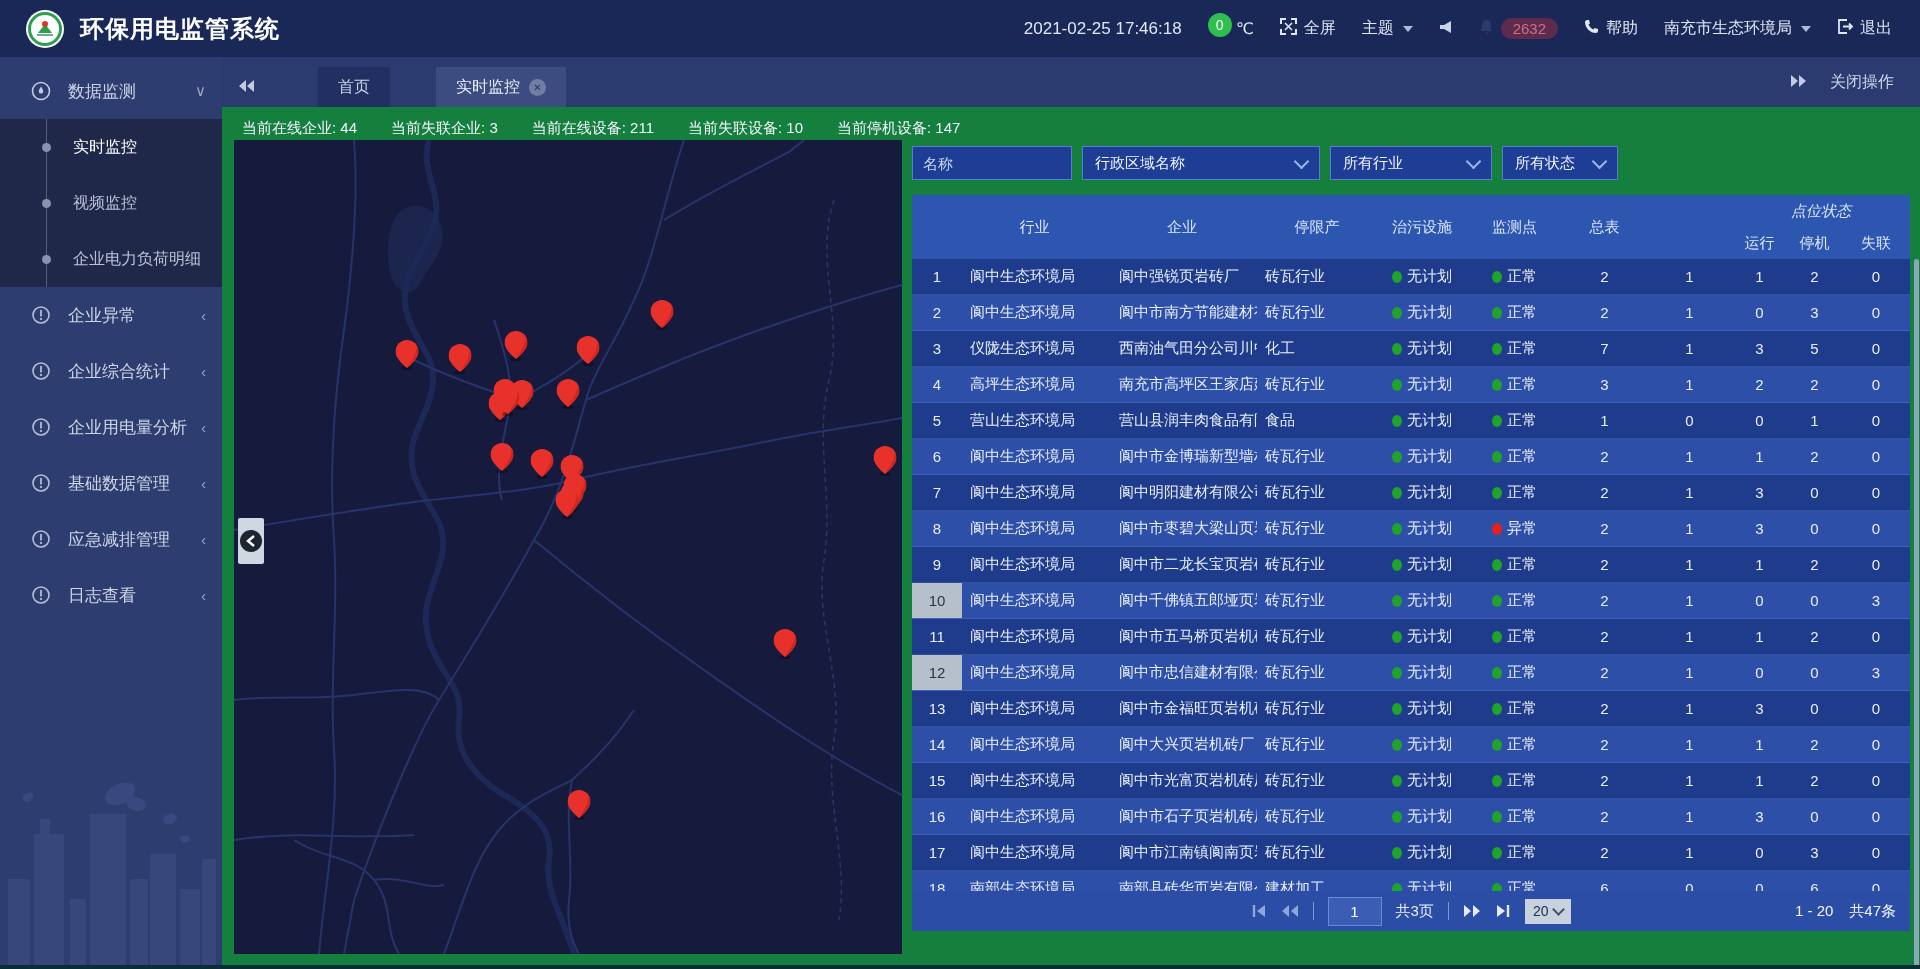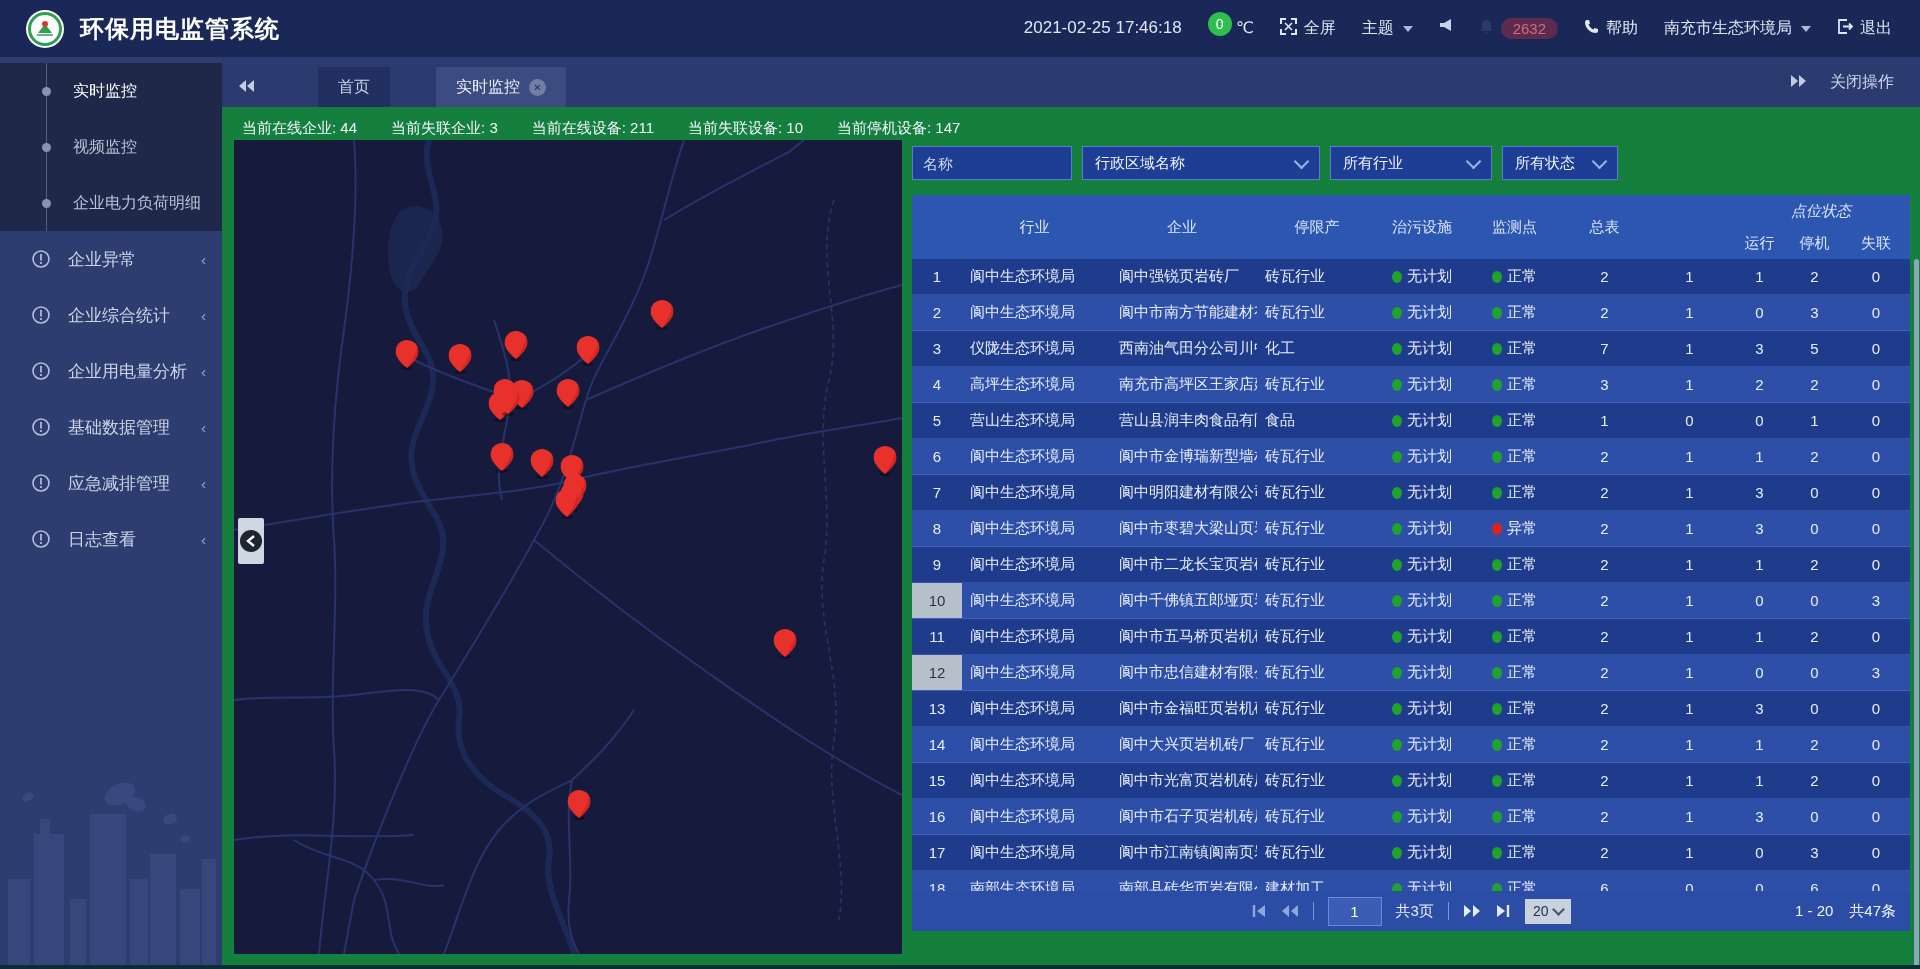--- a/index.html
+++ b/index.html
@@ -6,21 +6,21 @@
   .app{position:relative;width:1920px;height:969px;overflow:hidden;
        font-family:"Liberation Sans","DejaVu Sans",sans-serif;color:#e8eef8;}
 
   
   .topbar{position:absolute;left:0;top:0;width:1920px;height:57px;background:#1a2857;
           display:flex;align-items:center;z-index:30;}
   .logo{width:38px;height:38px;border-radius:50%;background:#fff;margin-left:26px;
         display:flex;align-items:center;justify-content:center;flex:none;}
   .logo svg{display:block;}
   .app-title{margin-left:16px;font-size:24px;font-weight:bold;color:#ffffff;letter-spacing:1px;}
-  .top-right{margin-left:auto;display:flex;align-items:flex-start;gap:26px;padding-right:28px;font-size:16px;color:#dfe6f4;}
+  .top-right{margin-left:auto;display:flex;align-items:center;gap:26px;padding-right:28px;font-size:16px;color:#dfe6f4;}
   .datetime{font-size:17px;}
   .temp{display:flex;align-items:flex-start;gap:4px;}
   .temp-badge{width:24px;height:24px;border-radius:50%;background:#2fbf4f;color:#fff;font-size:14px;
               display:flex;align-items:center;justify-content:center;margin-top:-6px;}
   .top-item{display:flex;align-items:center;gap:7px;cursor:pointer;white-space:nowrap;}
   .caret{width:0;height:0;border-left:5px solid transparent;border-right:5px solid transparent;
          border-top:6px solid #aebbd8;display:inline-block;margin-left:2px;}
   .notif-pill{background:rgba(150,45,70,.55);color:#cf6f80;border-radius:11px;padding:2px 12px;font-size:15px;}
   .icon-dim{opacity:.55;}
 
@@ -179,20 +179,30 @@
             <path d="M10,1 H2 V14 H10 M6,7.5 H15 M12,4.5 L15,7.5 L12,10.5"></path>
           </svg>
         </span>
         <span>退出</span>
       </span>
     </div>
   </div>
 
   <div class="sidebar">
     <div style="height:6px"></div>
+    <div class="menu-group">
+      <span class="micon">
+        <svg width="20" height="20" viewBox="0 0 20 20" fill="none" stroke="#c2cbe0" stroke-width="1.6">
+          <circle cx="10" cy="10" r="8.5"></circle>
+            <path d="M10,5.5 C8.6,7.6 7.8,9 7.8,10.4 a2.2,2.2 0 0 0 4.4,0 C12.2,9 11.4,7.6 10,5.5 Z" fill="#c2cbe0" stroke="none"></path>
+        </svg>
+      </span>
+      <span>数据监测</span>
+      <span class="chev">∨</span>
+    </div>
 
     <div class="submenu submenu-wrap">
       <div class="sub-line"></div>
 
     <div class="submenu-item active">
           <span class="dot"></span>
           <span>实时监控</span>
         </div>
         <div class="submenu-item">
           <span class="dot"></span>

